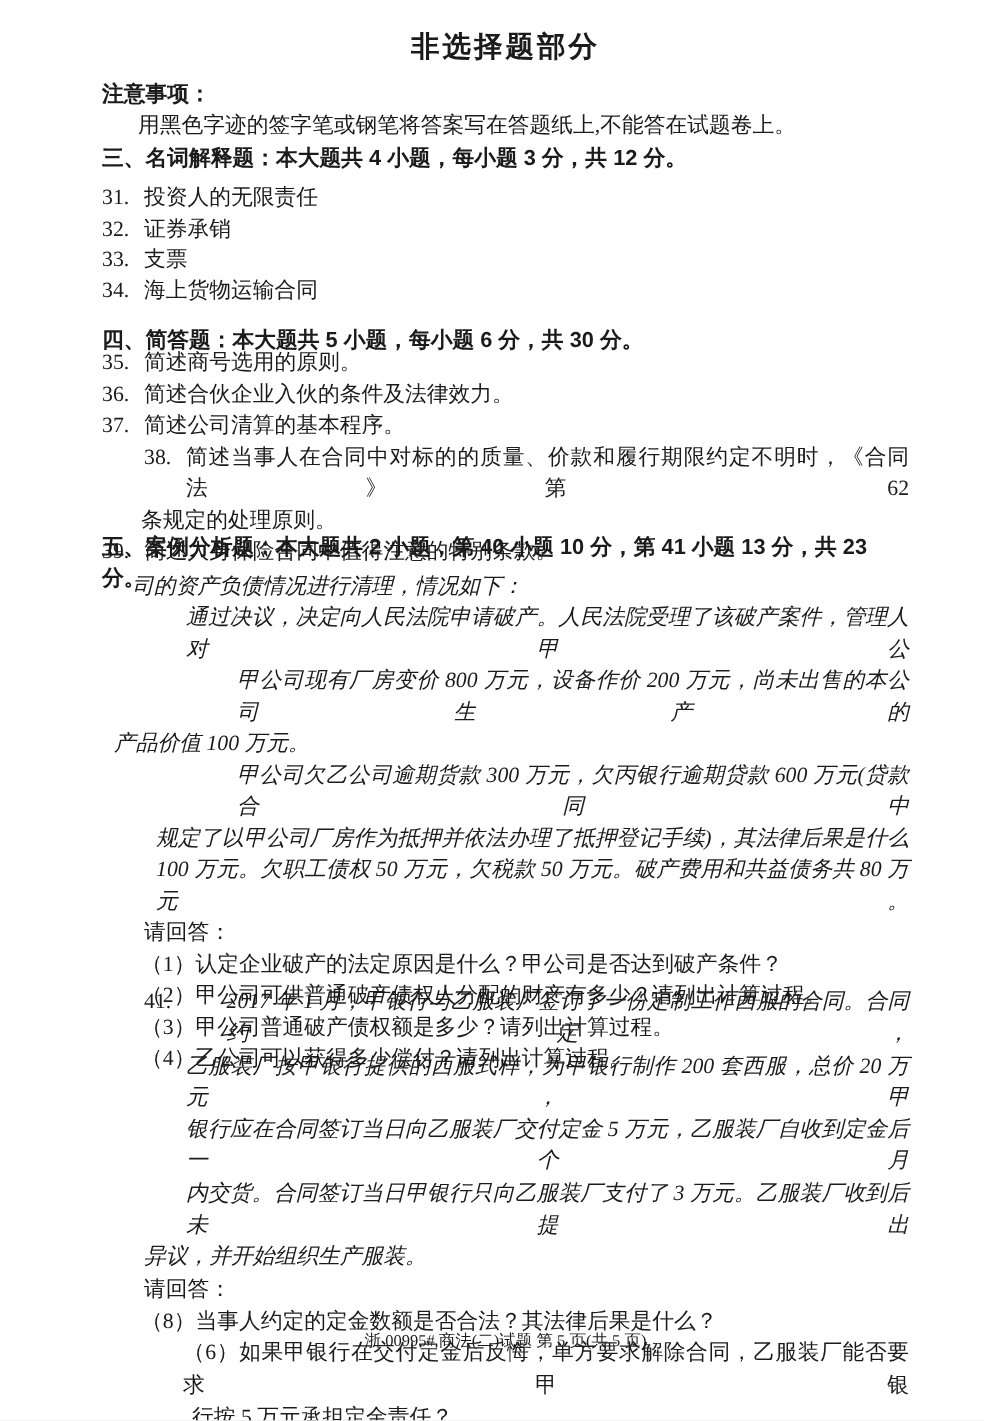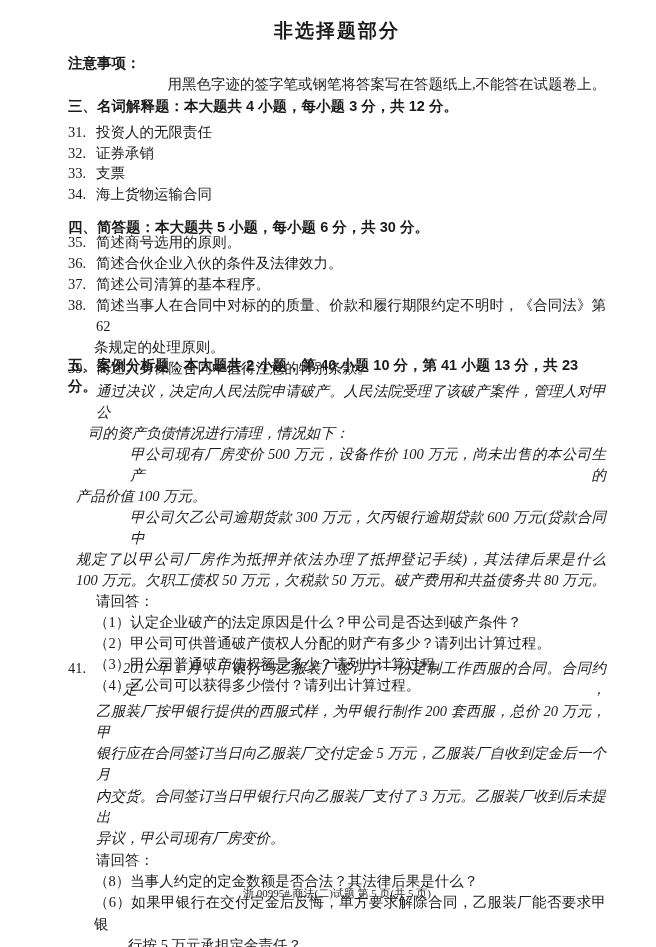--- a/index.html
+++ b/index.html
@@ -8,28 +8,28 @@
     background:#ffffff;color:#1b1b1b;
     font-family:"Liberation Serif",serif;font-size:14.5px;
     overflow:hidden;
   }
   .block{position:absolute;left:68px;right:50px;}
   .hei{font-family:"Liberation Sans",sans-serif;font-weight:700;}
   .kai{font-style:italic;}
   .ln{line-height:21px;}
   .ln205{line-height:20.5px;}
   .ln213{line-height:21.3px;}
-  .just{text-align:justify;text-align-last:justify;}
+  .just{text-align:justify;text-align-last:justify;margin-left:28px;}
   .center{text-align:center;}
   .hang{position:relative;}
   .num-abs{position:absolute;left:0;top:0;font-style:normal;}
   .num-in{display:inline-block;width:28px;}
   .p8{padding-left:8px;}
   .p20{padding-left:20px;}
-  .p24{padding-left:24px;text-align:right;}
+  .p24{padding-left:24px;}
   .p26{padding-left:26px;}
   .p28{padding-left:28px;}
   .p55{padding-left:55px;}
   .p60{padding-left:60px;}
   .p62{padding-left:62px;}
   #title{top:18px;font-size:19px;letter-spacing:2px;}
   #notice-label{top:53px;}
   #notice-text{top:74px;}
   #h3{top:96px;}
   #items3{top:122px;}
@@ -66,40 +66,40 @@
     <div class="ln"><span class="num-in">36.</span><span>简述合伙企业入伙的条件及法律效力。</span></div>
     <div class="ln"><span class="num-in">37.</span><span>简述公司清算的基本程序。</span></div>
     <div class="ln just hang p28"><span class="num-abs">38.</span><span>简述当事人在合同中对标的的质量、价款和履行期限约定不明时，《合同法》第 62</span></div>
     <div class="ln p26">条规定的处理原则。</div>
     <div class="ln"><span class="num-in">39.</span><span>简述人身保险合同中值得注意的特别条款。</span></div>
   </div>
 
   <div id="h5" class="block ln hei">五、案例分析题：本大题共 2 小题，第 40 小题 10 分，第 41 小题 13 分，共 23 分。</div>
 
   <div id="q40" class="block">
+    <div class="ln kai p20">司的资产负债情况进行清理，情况如下：</div>
     <div class="ln kai just p28">通过决议，决定向人民法院申请破产。人民法院受理了该破产案件，管理人对甲公</div>
-    <div class="ln kai p20">司的资产负债情况进行清理，情况如下：</div>
-    <div class="ln kai just p62">甲公司现有厂房变价 500 万元，设备作价 100 万元，尚未出售的本公司生产的</div>
+    <div class="ln kai just p62">甲公司现有厂房变价 800 万元，设备作价 200 万元，尚未出售的本公司生产的</div>
     <div class="ln kai p8">产品价值 100 万元。</div>
     <div class="ln kai just p62">甲公司欠乙公司逾期货款 300 万元，欠丙银行逾期贷款 600 万元(贷款合同中</div>
     <div class="ln kai just p8">规定了以甲公司厂房作为抵押并依法办理了抵押登记手续)，其法律后果是什么</div>
     <div class="ln kai just p8">100 万元。欠职工债权 50 万元，欠税款 50 万元。破产费用和共益债务共 80 万元。</div>
     <div class="ln p28">请回答：</div>
     <div class="ln p26">（1）认定企业破产的法定原因是什么？甲公司是否达到破产条件？</div>
     <div class="ln p26">（2）甲公司可供普通破产债权人分配的财产有多少？请列出计算过程。</div>
     <div class="ln p26">（3）甲公司普通破产债权额是多少？请列出计算过程。</div>
     <div class="ln p26">（4）乙公司可以获得多少偿付？请列出计算过程。</div>
   </div>
 
   <div id="q41" class="block">
     <div class="ln213 kai just hang p55"><span class="num-abs">41.</span><span>2017 年 1 月，甲银行与乙服装厂签订了一份定制工作西服的合同。合同约定，</span></div>
     <div class="ln213 kai just p28">乙服装厂按甲银行提供的西服式样，为甲银行制作 200 套西服，总价 20 万元，甲</div>
     <div class="ln213 kai just p28">银行应在合同签订当日向乙服装厂交付定金 5 万元，乙服装厂自收到定金后一个月</div>
     <div class="ln213 kai just p28">内交货。合同签订当日甲银行只向乙服装厂支付了 3 万元。乙服装厂收到后未提出</div>
-    <div class="ln213 kai p28">异议，甲公司现有厂房变价。</div>
+    <div class="ln213 kai p28">异议，并开始组织生产服装。</div>
     <div class="ln213 p28">请回答：</div>
     <div class="ln213 p26">（8）当事人约定的定金数额是否合法？其法律后果是什么？</div>
     <div class="ln213 just p26">（6）如果甲银行在交付定金后反悔，单方要求解除合同，乙服装厂能否要求甲银</div>
     <div class="ln213 p60">行按 5 万元承担定金责任？</div>
 
   </div>
 
   <div id="footer" class="block center">浙 00995# 商法(二)试题 第 5 页(共 5 页)</div>
 
 </div>

